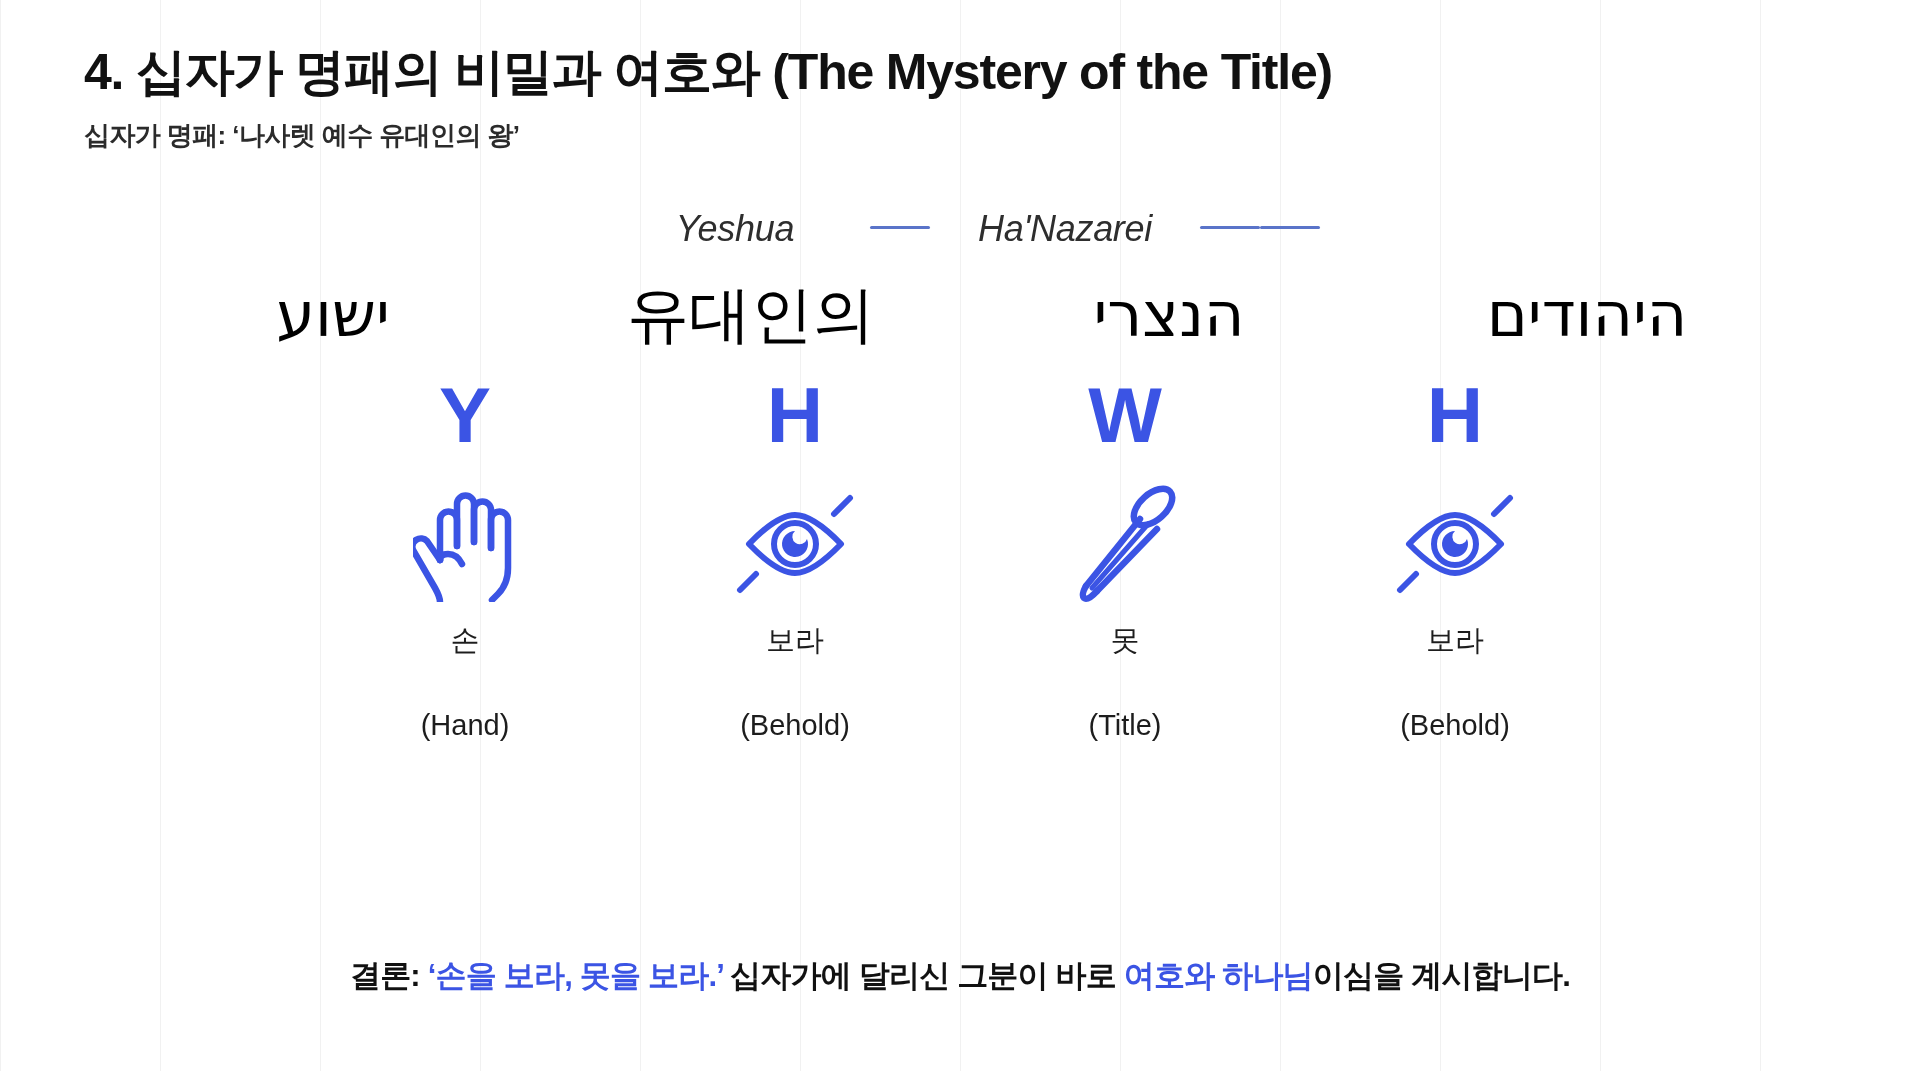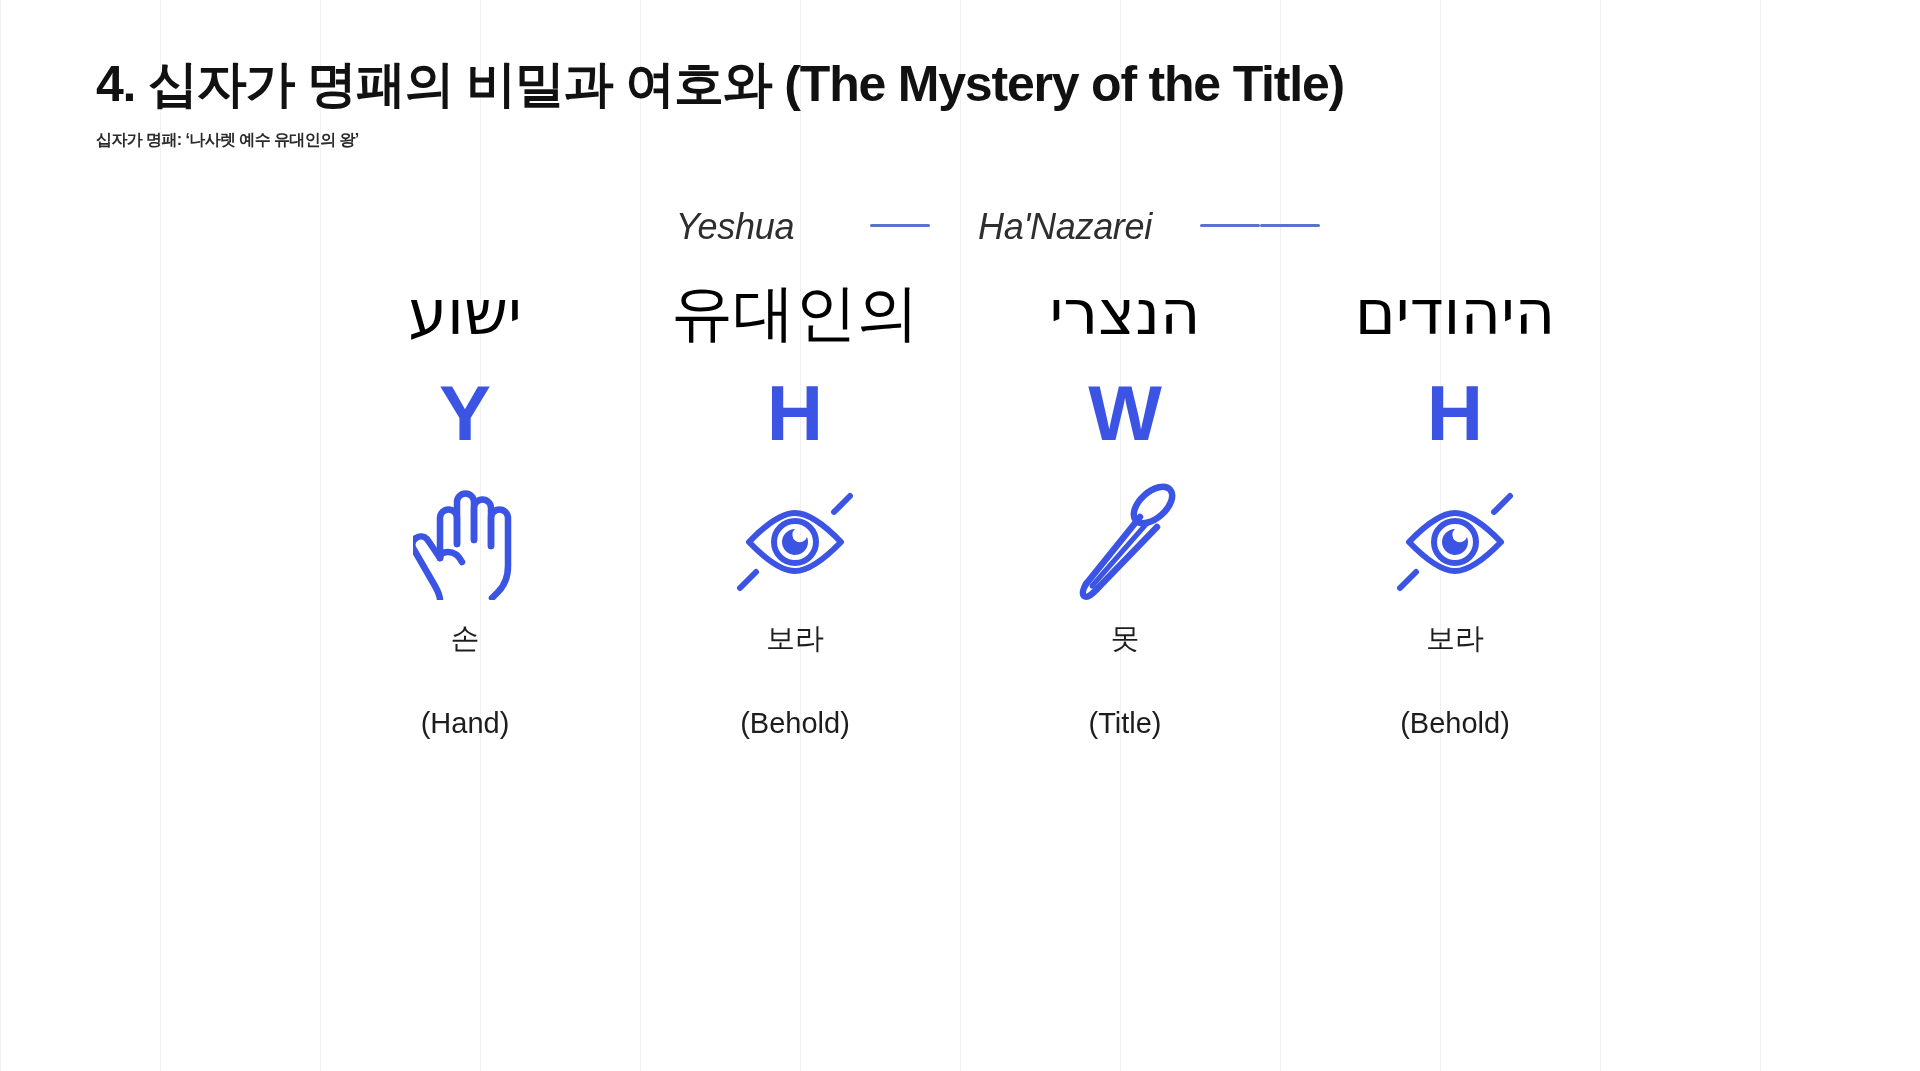--- a/index.html
+++ b/index.html
@@ -31,38 +31,38 @@
     pointer-events: none;
     z-index: 0;
   }
 
   #slide {
     position: relative;
     z-index: 1;
     width: 1920px;
     height: 1071px;
     box-sizing: border-box;
-    padding: 12px;
+    padding: 0;
   }
 
   
   .header {
     padding: 44px 0 0 84px;
   }
   .slide-title {
     font-size: 50px;
     font-weight: 700;
     letter-spacing: -1.2px;
     color: #111111;
     line-height: 1.12;
     margin: 0;
     white-space: nowrap;
   }
   .slide-subtitle {
-    font-size: 16px;
+    font-size: 26px;
     font-weight: 700;
     color: #2b2b2b;
     letter-spacing: -0.6px;
     margin: 18px 0 0 0;
     white-space: nowrap;
   }
 
   
   .board {
     margin-top: 56px;
@@ -92,20 +92,21 @@
     font-weight: 400;
     color: #2e2e2e;
     letter-spacing: -0.3px;
     line-height: 1.1;
     font-style: italic;
   }
 
   
   .row-hebrew {
     margin-top: 30px;
+    gap: 44px;
   }
   .row-hebrew .cell {
     font-size: 62px;
     font-weight: 400;
     color: #000000;
     direction: rtl;
     line-height: 1.15;
     font-family: "DejaVu Sans", "Liberation Sans", sans-serif;
   }
 
@@ -281,14 +282,15 @@
       </div>
       <div class="connector" style="visibility:hidden"></div>
       <div class="cell">
         <span class="meaning-ko">보라</span>
         <span class="meaning-en">(Behold)</span>
       </div>
     </div>
 
   </div>
 
+  <div class="conclusion"><span>결론: </span><span class="hl">‘손을 보라, 못을 보라.’</span><span> 십자가에 달리신 그분이 바로 </span><span class="hl">여호와 하나님</span><span>이심을 계시합니다.</span></div>
 
 </div>
 
 </body></html>

